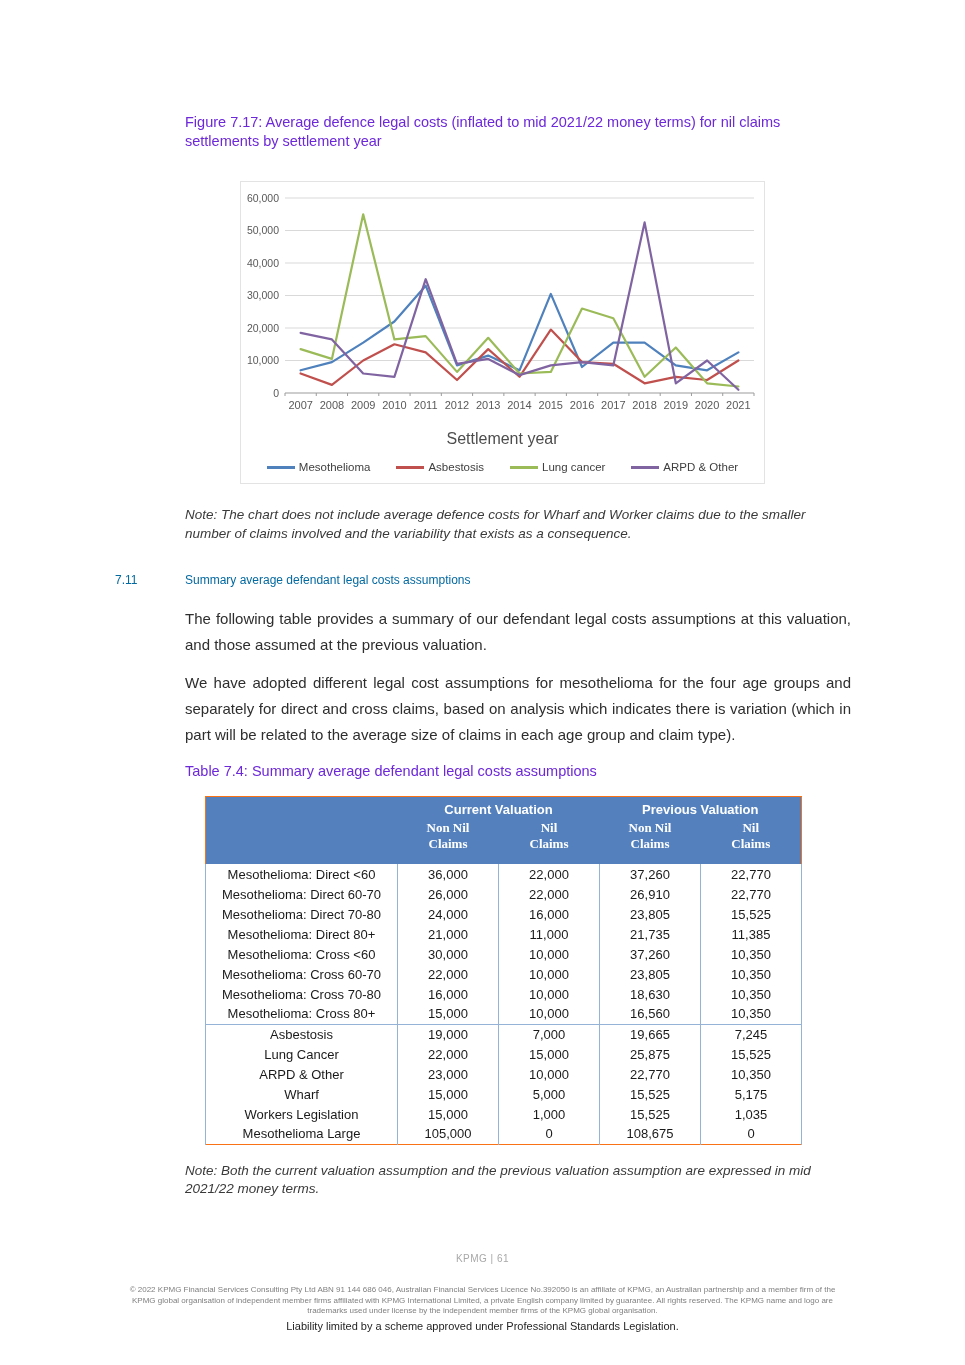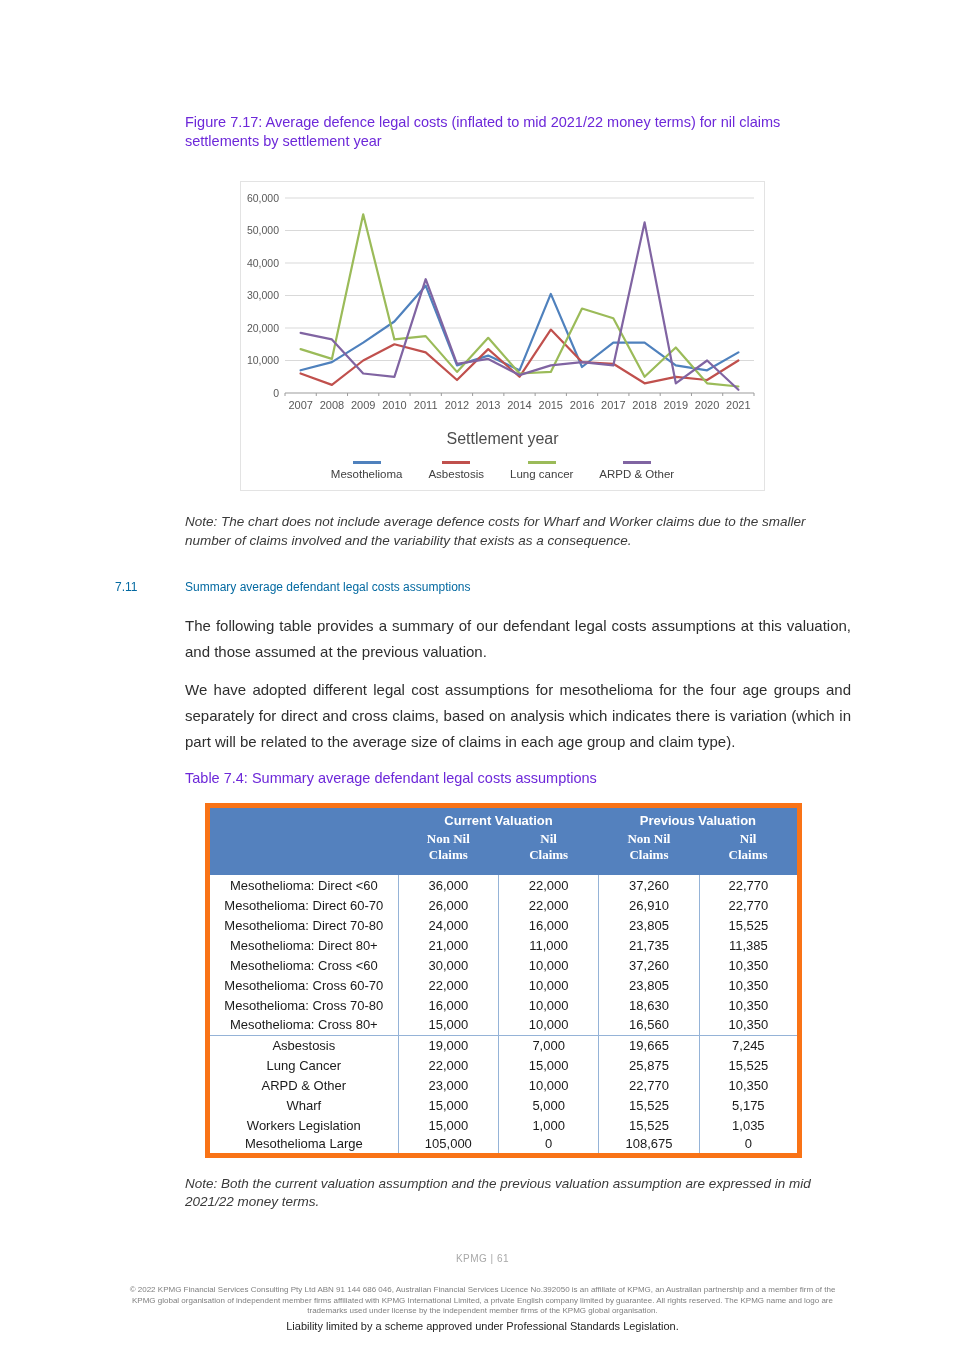--- a/index.html
+++ b/index.html
@@ -38,21 +38,21 @@
     margin-top: 2px;
   }
   .legend {
     display: flex;
     justify-content: center;
     gap: 26px;
     margin-top: 13px;
     font-size: 11.5px;
     color: #404040;
   }
-  .legend-item { display: flex; align-items: center; gap: 4px; flex-direction: column; }
+  .legend-item { display: flex; align-items: center; gap: 4px; }
   .legend-swatch { width: 28px; height: 3px; display: inline-block; }
 
   .note {
     font-style: italic;
     font-size: 13.5px;
     line-height: 18.5px;
     width: 655px;
     color: #3a3a3a;
   }
   .fig-note { margin-bottom: 30px; }
@@ -91,21 +91,21 @@
     color: #ffffff;
     font-weight: bold;
     font-size: 13px;
     line-height: 16px;
     padding: 1px 4px;
     text-align: center;
     vertical-align: bottom;
   }
   .assump-table thead tr:first-child th { padding-top: 5px; }
   .assump-table thead tr:last-child th { padding-bottom: 12px; font-family: Liberation Serif, serif; }
-  .assump-table { border: 5px solid #f97316; margin-left: 20px; }
+  .assump-table { border: 1px solid #f97316; margin-left: 20px; }
   .assump-table tbody td {
     border-left: 1px solid #95B3D7;
     border-right: 1px solid #95B3D7;
     text-align: center;
     height: 20px;
     padding: 1px 4px;
   }
   .assump-table tbody tr.group-start td { border-top: 1px solid #95B3D7; }
   .assump-table col.lbl { width: 192px; }
   .assump-table col.num { width: 101px; }

